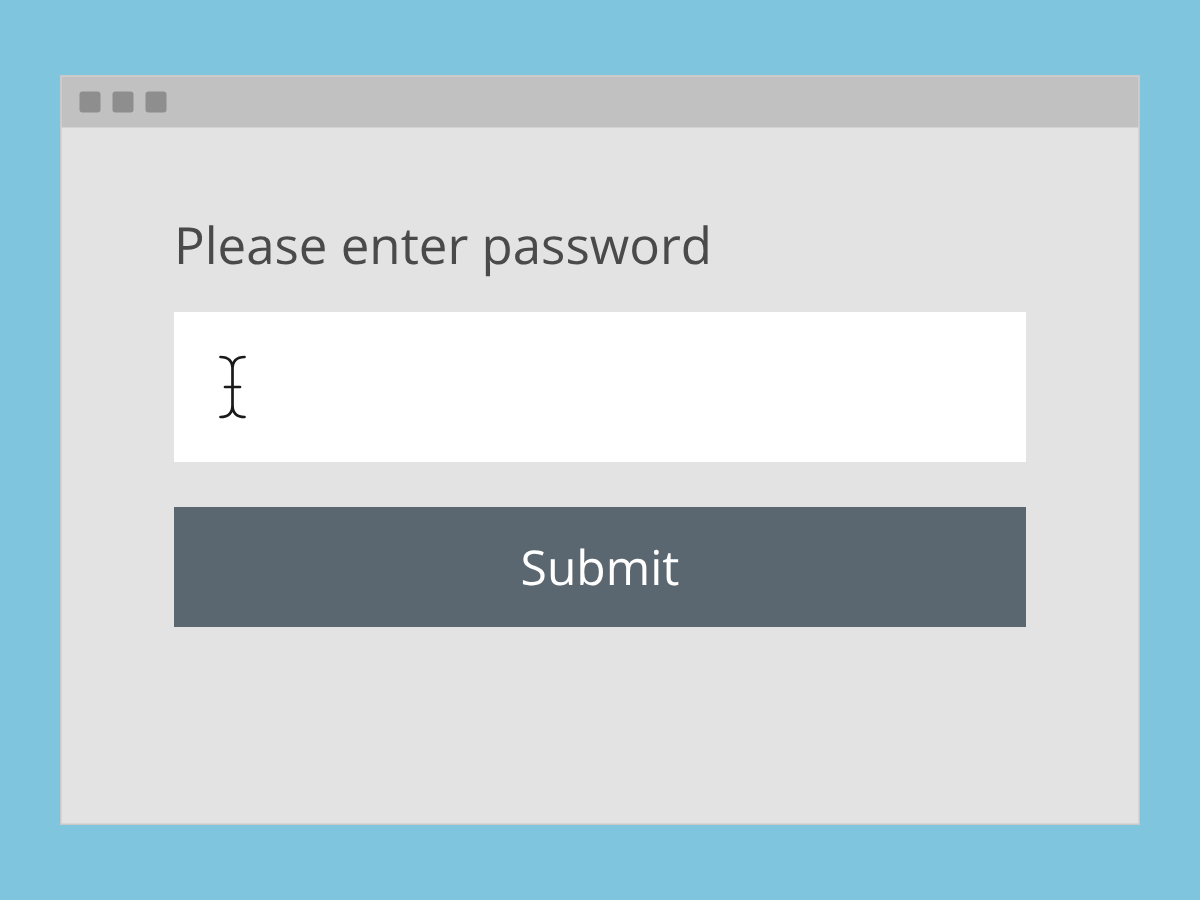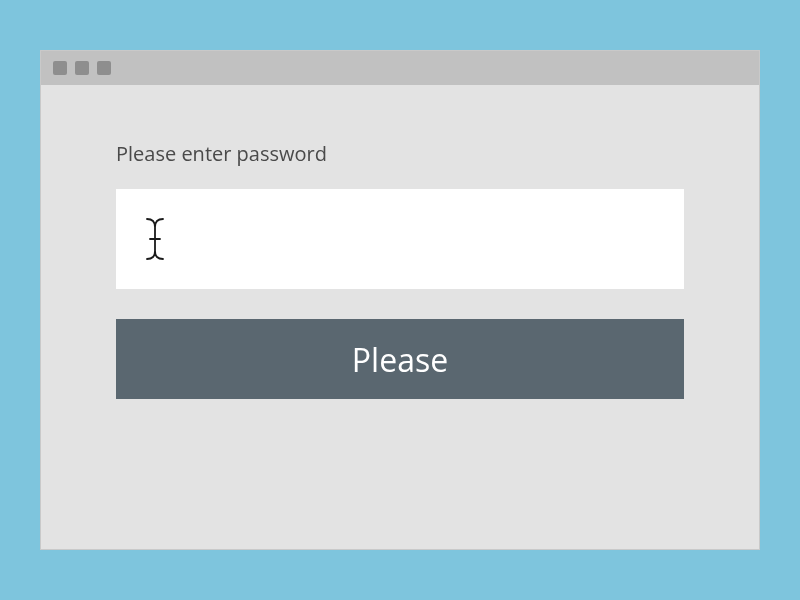--- a/index.html
+++ b/index.html
@@ -36,21 +36,21 @@
       width: 14px;
       height: 14px;
       background: #8e8e8e;
       border-radius: 2px;
     }
     .content {
       flex: 1;
       padding: 55px 75px 0 75px;
     }
     .label {
-      font-size: 20px;
+      font-size: 34px;
       color: #4a4a4a;
       font-weight: 400;
       margin-bottom: 22px;
     }
     .password-input {
       width: 100%;
       height: 100px;
       background: #ffffff;
       border: none;
       font-size: 24px;
@@ -96,16 +96,16 @@
   </div>
   <div class="content">
     <div class="label">Please enter password</div>
     <div class="input-wrapper">
       <input type="password" class="password-input" value="" style="">
       <svg class="text-cursor" width="18" height="44" viewBox="0 0 18 44">
         <path d="M 1 2 Q 5 2 7 4 Q 9 6 9 10 L 9 34 Q 9 38 7 40 Q 5 42 1 42 M 17 2 Q 13 2 11 4 Q 9 6 9 10 M 17 42 Q 13 42 11 40 Q 9 38 9 34 M 4 22 L 14 22" stroke="#1a1a1a" stroke-width="1.8" fill="none" stroke-linecap="round"></path>
       </svg>
     </div>
     <button class="submit-btn">
-      <span>Please</span>
+      <span>Submit</span>
     </button>
   </div>
 </div>
 
 </body></html>

